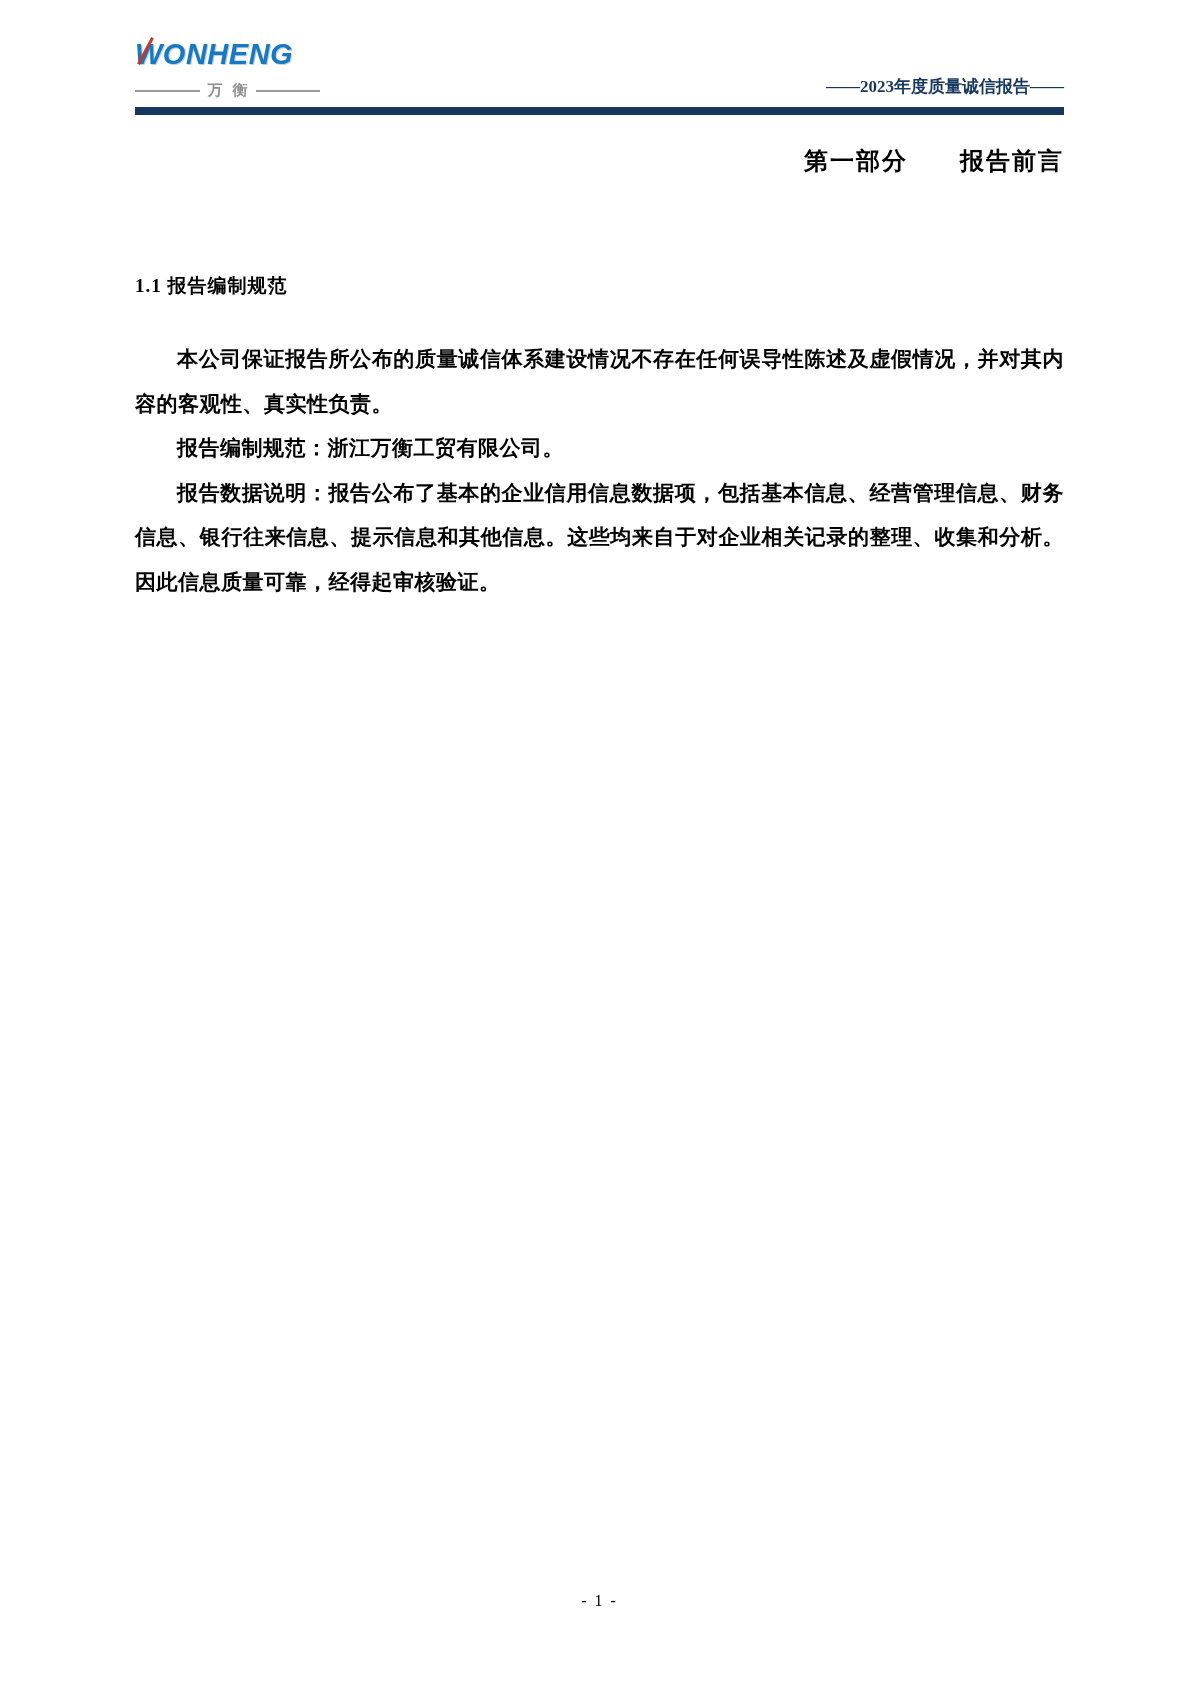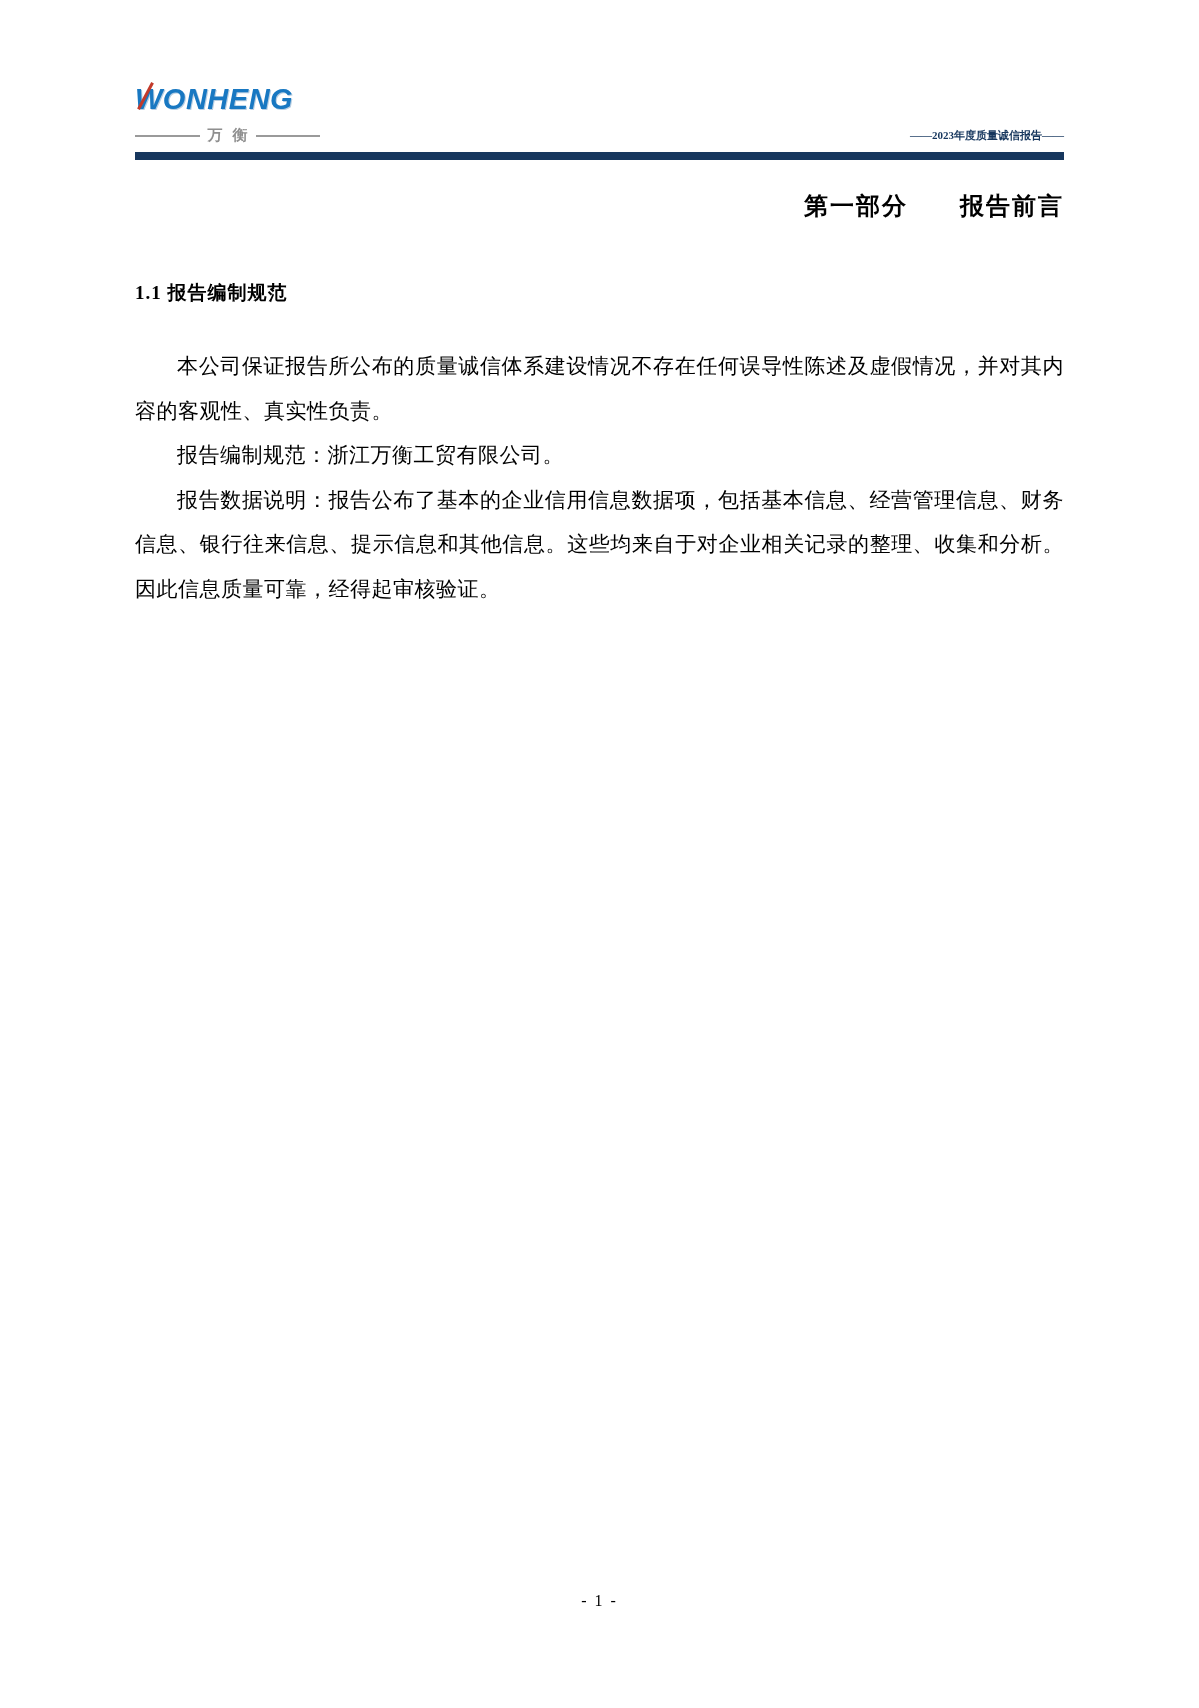--- a/index.html
+++ b/index.html
@@ -8,21 +8,21 @@
     position: relative;
     width: 1199px;
     height: 1708px;
     margin: 0 auto;
     background: #ffffff;
     font-family: "Liberation Serif", "DejaVu Serif", serif;
     color: #000;
     overflow: hidden;
   }
   .content {
-    padding: 85px 135px 0 135px;
+    padding: 40px 135px 0 135px;
   }
   
   .header {
     display: flex;
     justify-content: space-between;
     align-items: flex-end;
   }
   .logo {
     position: relative;
     width: 185px;
@@ -58,46 +58,46 @@
     white-space: nowrap;
   }
   .logo-sub .rule {
     flex: 1;
     height: 0;
     border-top: 2px solid #9a9a9a;
   }
   .logo-sub .rule.left { margin-right: 8px; }
   .logo-sub .rule.right { margin-left: -2px; }
   .header-right {
-    font-size: 11px;
+    font-size: 17px;
     font-weight: bold;
     color: #17375e;
     padding-bottom: 2px;
     white-space: nowrap;
   }
   .header-bar {
     height: 8px;
     background: #17375e;
     margin-top: 7px;
   }
   
   .doc-title {
     margin-top: 30px;
     text-align: right;
     font-size: 24px;
     font-weight: bold;
     letter-spacing: 2px;
   }
   .section-heading {
-    margin-top: 58px;
+    margin-top: 96px;
     font-size: 19px;
     font-weight: bold;
     letter-spacing: 1px;
   }
-  .body-text { margin-top: 38px; }
+  .body-text { margin-top: 38px; font-weight: bold; }
   .body-text p {
     font-size: 21px;
     line-height: 44.5px;
     text-align: justify;
     text-indent: 2em;
     letter-spacing: 0.5px;
   }
   
   .footer {
     position: absolute;

